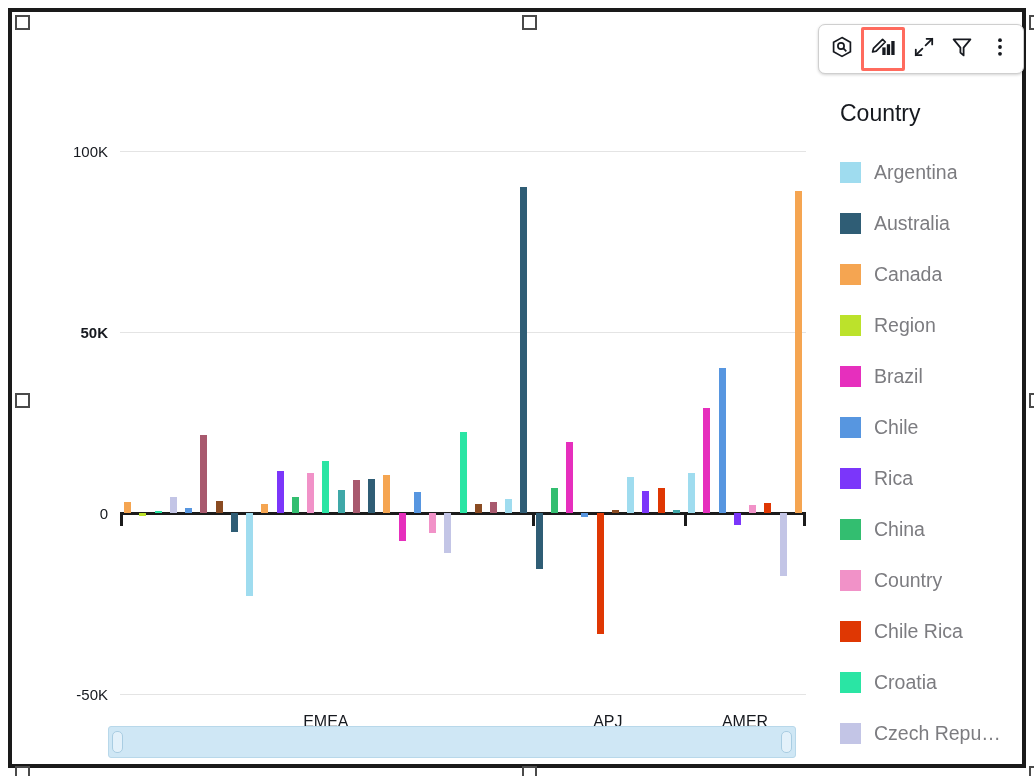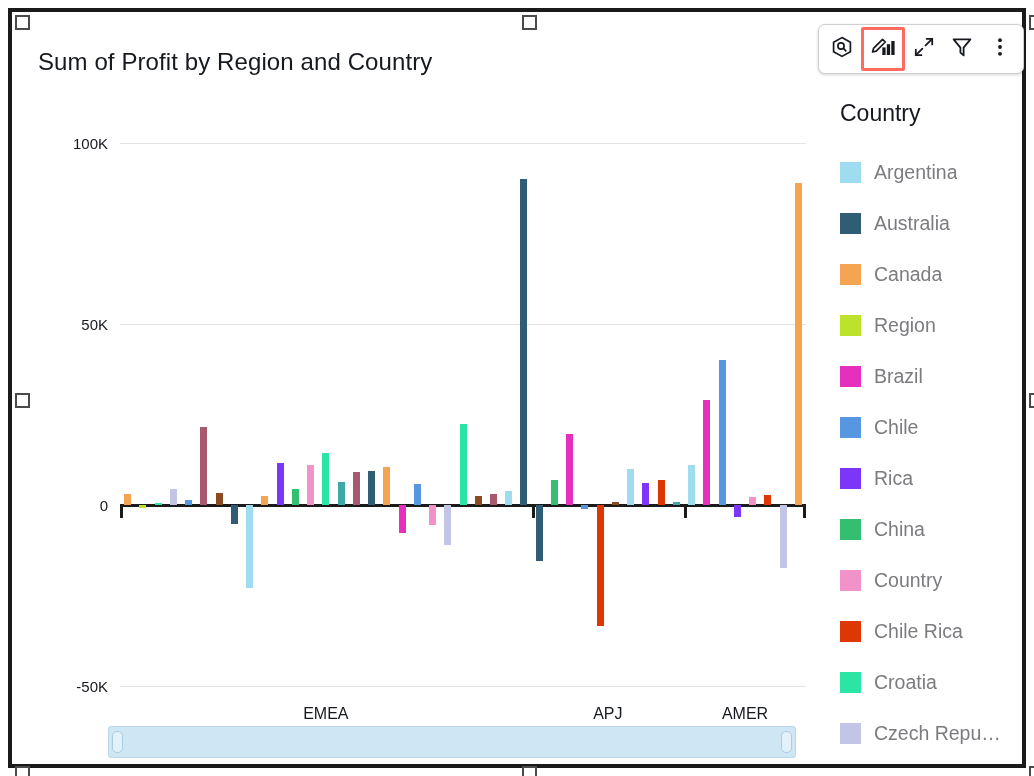--- a/index.html
+++ b/index.html
@@ -84,21 +84,21 @@
     border: 3px solid #ff6b5e;
     border-radius: 2px;
     width: 44px;
     height: 44px;
   }
 
   
   #plot {
     position: absolute;
     left: 12px;
-    top: 70px;
+    top: 78px;
     width: 790px;
     height: 640px;
   }
   #legend {
     position: absolute;
     left: 818px;
     top: 80px;
     width: 208px;
     height: 690px;
     overflow: hidden;
@@ -186,27 +186,26 @@
     border-radius: 5px;
     box-sizing: border-box;
   }
 </style>
 </head>
 <body>
 
 <div id="root">
   <div id="visual-frame">
 
-    <div id="chart-title">Sum of Profit by Region and Country</div>
 
     <div id="plot">
         <div class="gridline" style="left: 96px; width: 686px; top: 61px;"></div>
         <div class="ylabel" style="top: 61px; width: 78px; right: 706px;">100K</div>
         <div class="gridline" style="left: 96px; width: 686px; top: 242px;"></div>
-        <div class="ylabel" style="top: 242px; width: 78px; right: 706px;">50K</div>
+        <div class="ylabel" style="top: 242px; width: 78px; right: 706px; font-weight: bold;">50K</div>
         <div class="ylabel" style="top: 423px; width: 78px; right: 706px;">0</div>
         <div class="gridline" style="left: 96px; width: 686px; top: 604px;"></div>
         <div class="ylabel" style="top: 604px; width: 78px; right: 706px;">-50K</div>
         <div class="zeroaxis" style="left: 96px; width: 686px; top: 422px;"></div>
         <div class="bar" title="EMEA – Austria: 3000" style="left: 100.122px; top: 412.14px; width: 7px; height: 10.86px; background: rgb(245, 165, 81); z-index: 5;"></div>
         <div class="bar" title="EMEA – Belgium: -900" style="left: 115.367px; top: 423px; width: 7px; height: 3.258px; background: rgb(188, 226, 43); z-index: 2;"></div>
         <div class="bar" title="EMEA – Croatia: 600" style="left: 130.611px; top: 420.828px; width: 7px; height: 2.172px; background: rgb(42, 229, 164); z-index: 5;"></div>
         <div class="bar" title="EMEA – Czech Repu…: 4500" style="left: 145.856px; top: 406.71px; width: 7px; height: 16.29px; background: rgb(195, 197, 230); z-index: 5;"></div>
         <div class="bar" title="EMEA – Canada: 1400" style="left: 161.1px; top: 417.932px; width: 7px; height: 5.068px; background: rgb(87, 150, 224); z-index: 5;"></div>
         <div class="bar" title="EMEA – Mauve-country: 21500" style="left: 176.344px; top: 345.17px; width: 7px; height: 77.83px; background: rgb(168, 89, 110); z-index: 5;"></div>

